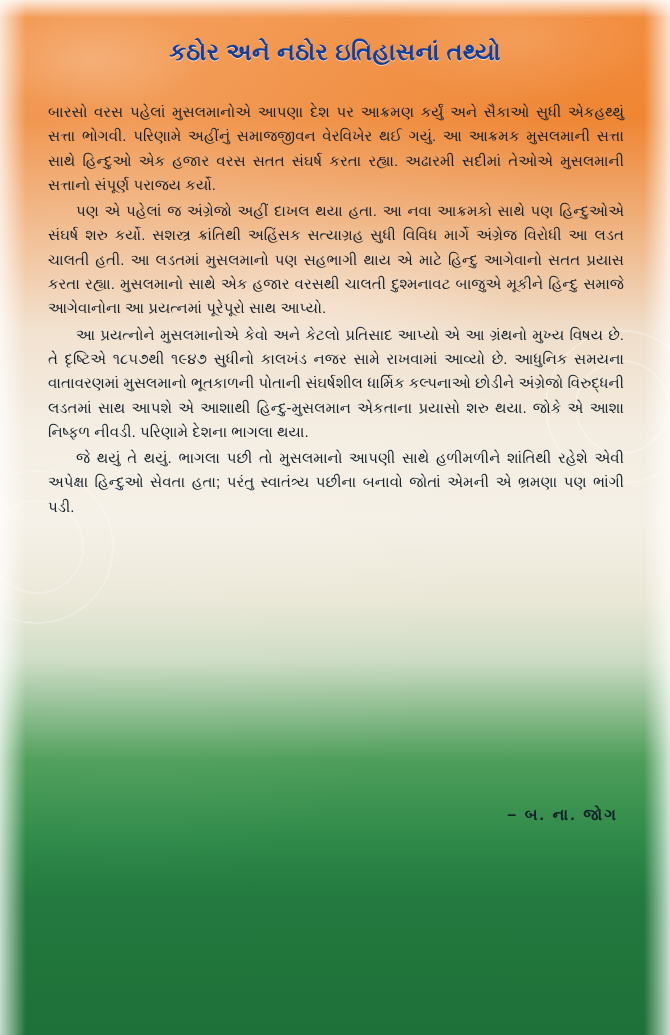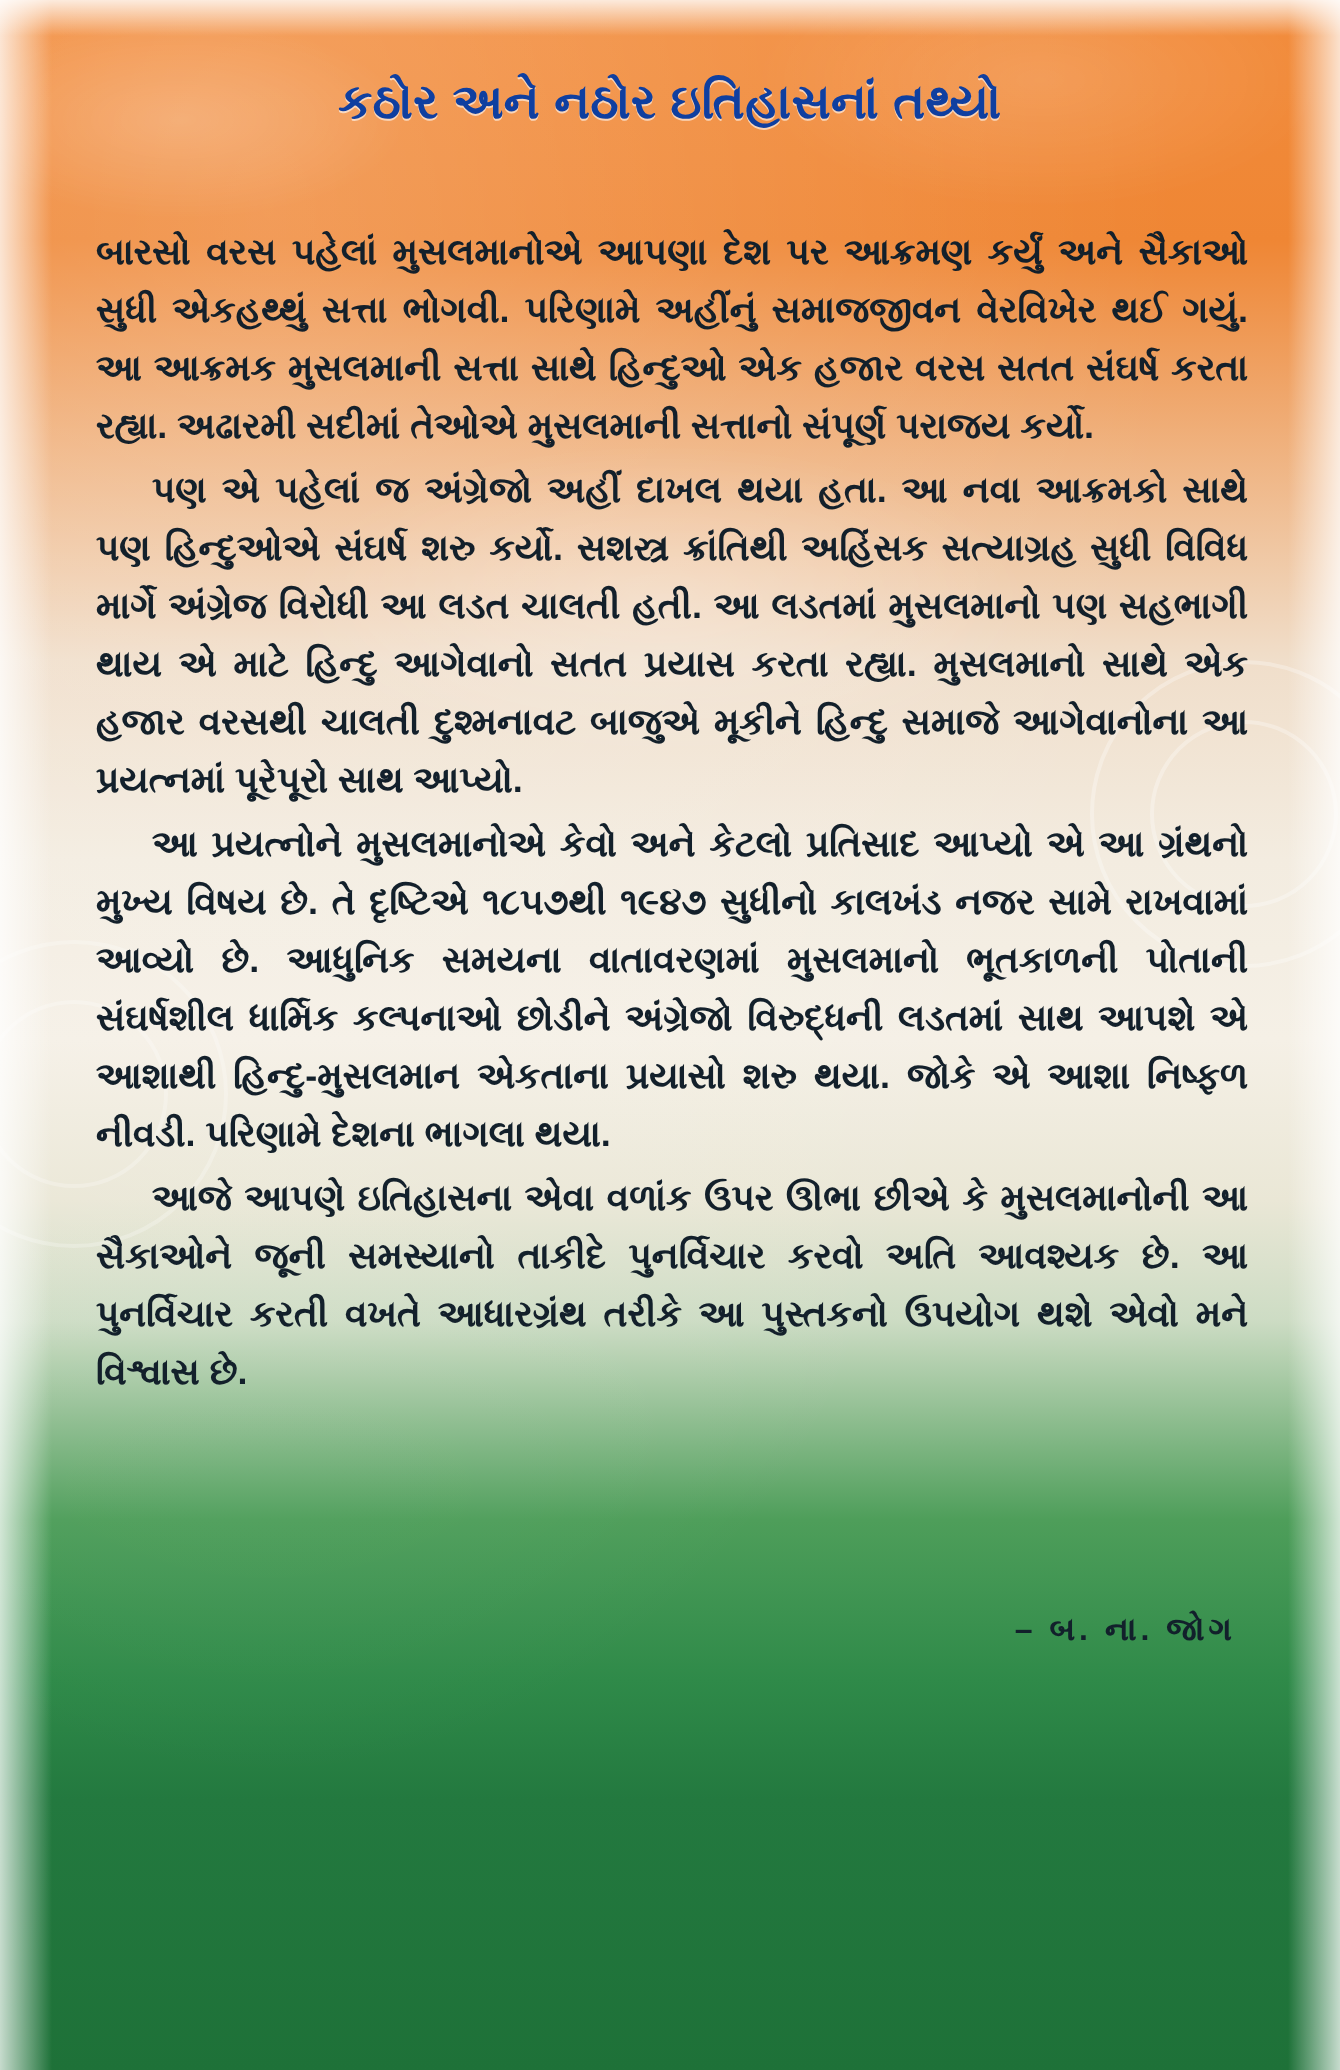--- a/index.html
+++ b/index.html
@@ -46,23 +46,22 @@
   .wm.c{left:-40px;top:470px;width:150px;height:150px;border-color:rgba(255,255,255,.25);}
   .wm.d{left:-10px;top:500px;width:90px;height:90px;border-color:rgba(255,255,255,.25);}
 
   .title{
     position:absolute;left:0;top:38px;width:670px;text-align:center;
     font-size:24px;font-weight:bold;color:#0f3fa0;letter-spacing:.3px;
     text-shadow:0 1px 0 rgba(255,255,255,.6);
   }
   .body{
     position:absolute;left:48px;top:100px;width:576px;
-    font-size:18px;line-height:1.62;color:#13202b;font-weight:bold;
+    font-size:15px;line-height:1.62;color:#13202b;font-weight:normal;
     text-align:justify;
-    margin-top:12px;
   }
   .body p{margin:0 0 2px 0;text-indent:28px;}
   .body p.first{text-indent:0;}
   .signature{
     position:absolute;right:52px;top:806px;
     font-size:16px;font-weight:bold;color:#12202b;letter-spacing:2px;text-align:center;
   }
 
   
   .bottom{position:absolute;left:0;top:862px;width:670px;height:173px;}
@@ -81,21 +80,21 @@
   <div class="tex edgeL"></div>
   <div class="tex edgeR"></div>
   <div class="tex edgeT"></div>
 
   <div class="title">કઠોર અને નઠોર ઇતિહાસનાં તથ્યો</div>
 
   <div class="body">
     <p class="first">બારસો વરસ પહેલાં મુસલમાનોએ આપણા દેશ પર આક્રમણ કર્યું અને સૈકાઓ સુધી એકહથ્થું સત્તા ભોગવી. પરિણામે અહીંનું સમાજજીવન વેરવિખેર થઈ ગયું. આ આક્રમક મુસલમાની સત્તા સાથે હિન્દુઓ એક હજાર વરસ સતત સંઘર્ષ કરતા રહ્યા. અઢારમી સદીમાં તેઓએ મુસલમાની સત્તાનો સંપૂર્ણ પરાજય કર્યો.</p>
     <p>પણ એ પહેલાં જ અંગ્રેજો અહીં દાખલ થયા હતા. આ નવા આક્રમકો સાથે પણ હિન્દુઓએ સંઘર્ષ શરુ કર્યો. સશસ્ત્ર ક્રાંતિથી અહિંસક સત્યાગ્રહ સુધી વિવિધ માર્ગે અંગ્રેજ વિરોધી આ લડત ચાલતી હતી. આ લડતમાં મુસલમાનો પણ સહભાગી થાય એ માટે હિન્દુ આગેવાનો સતત પ્રયાસ કરતા રહ્યા. મુસલમાનો સાથે એક હજાર વરસથી ચાલતી દુશ્મનાવટ બાજુએ મૂકીને હિન્દુ સમાજે આગેવાનોના આ પ્રયત્નમાં પૂરેપૂરો સાથ આપ્યો.</p>
     <p>આ પ્રયત્નોને મુસલમાનોએ કેવો અને કેટલો પ્રતિસાદ આપ્યો એ આ ગ્રંથનો મુખ્ય વિષય છે. તે દૃષ્ટિએ ૧૮૫૭થી ૧૯૪૭ સુધીનો કાલખંડ નજર સામે રાખવામાં આવ્યો છે. આધુનિક સમયના વાતાવરણમાં મુસલમાનો ભૂતકાળની પોતાની સંઘર્ષશીલ ધાર્મિક કલ્પનાઓ છોડીને અંગ્રેજો વિરુદ્ધની લડતમાં સાથ આપશે એ આશાથી હિન્દુ-મુસલમાન એકતાના પ્રયાસો શરુ થયા. જોકે એ આશા નિષ્ફળ નીવડી. પરિણામે દેશના ભાગલા થયા.</p>
-    <p>આજે આપણે ઇતિહાસના એવા વળાંક ઉપર ઊભા છીએ કે મુસલમાનોની આ સૈકાઓને જૂની સમસ્યાનો તાકીદે પુનર્વિચાર કરવો અતિ આવશ્યક છે. આ પુનર્વિચાર કરતી વખતે આધારગ્રંથ તરીકે આ પુસ્તકનો ઉપયોગ થશે એવો મને વિશ્વાસ છે.</p>
+    <p>જે થયું તે થયું. ભાગલા પછી તો મુસલમાનો આપણી સાથે હળીમળીને શાંતિથી રહેશે એવી અપેક્ષા હિન્દુઓ સેવતા હતા; પરંતુ સ્વાતંત્ર્ય પછીના બનાવો જોતાં એમની એ ભ્રમણા પણ ભાંગી પડી.</p>
   </div>
 
   <div class="signature">– બ. ના. જોગ</div>
 
   <div class="bottom">
 
     
 
     
 

